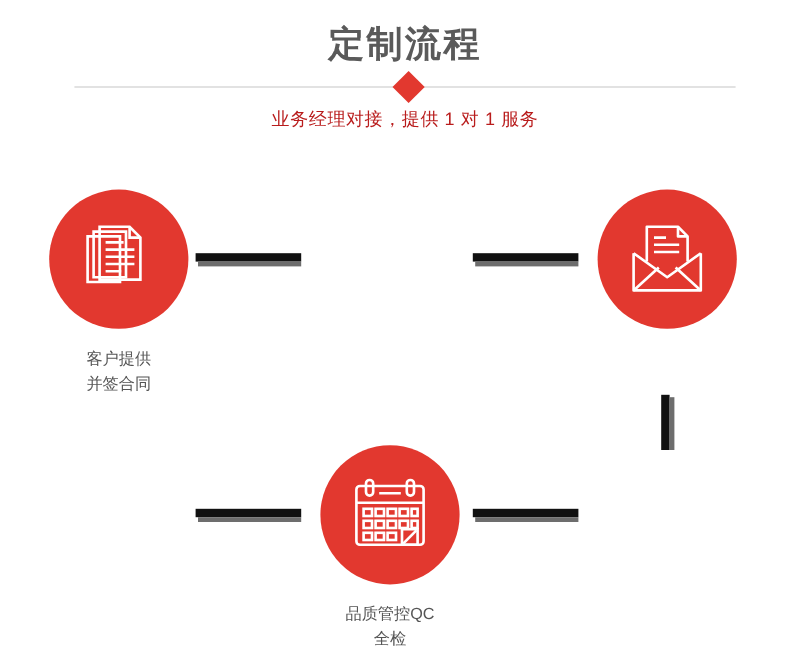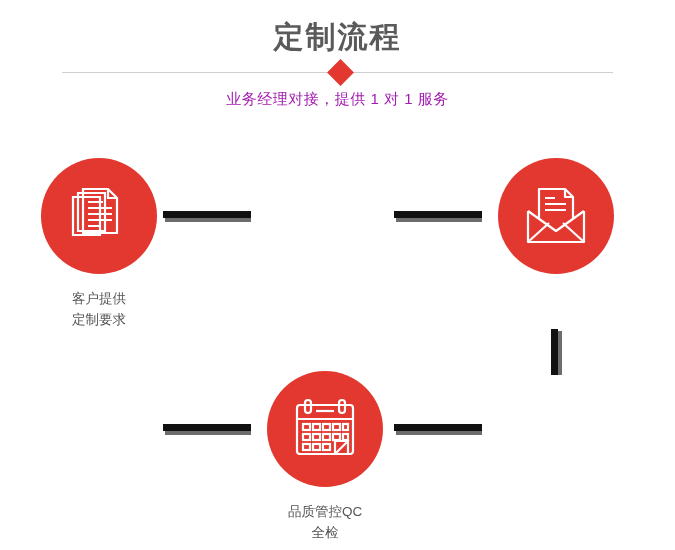--- a/index.html
+++ b/index.html
@@ -24,21 +24,21 @@
   }
   .diamond {
     position:absolute; left:331px; top:63px;
     width:19px; height:19px;
     background:#e2382f;
     transform:rotate(45deg);
   }
   .subtitle {
     position:absolute; left:0; top:90px; width:675px;
     text-align:center;
-    font-size:15px; color:#a21caf; letter-spacing:0.5px;
+    font-size:15px; color:#b91c1c; letter-spacing:0.5px;
   }
 
   
   .step {
     position:absolute;
     width:160px;
     text-align:center;
   }
   .circle {
     position:relative;
@@ -132,21 +132,21 @@
         <g fill="none" stroke="#ffffff" stroke-width="2.2">
           <path d="M7 14 h27 v38 h-27 z"></path>
           <path d="M12 10 h27 v38 h-27 z"></path>
           <path d="M17 6 h25 l9 9 v35 h-34 z"></path>
           <path d="M42 6 v9 h9"></path>
           <path d="M22 19 h15 M22 25 h24 M22 31 h24 M22 37 h24 M22 43 h13"></path>
         </g>
       </svg>
     </div>
     <div class="step-label">客户提供
-定制要求</div>
+并签合同</div>
   </div>
 
 
   <div class="step col-3 row-1">
     <div class="circle">
       <svg width="66" height="66" viewBox="0 0 66 66">
         <g fill="none" stroke="#ffffff" stroke-width="2.2" stroke-linejoin="round">
           <path d="M16 35 V6 h26 l8 8 v21"></path>
           <path d="M42 6 v8 h8"></path>
           <path d="M22 15 h10 M22 21 h21 M22 27 h21"></path>

